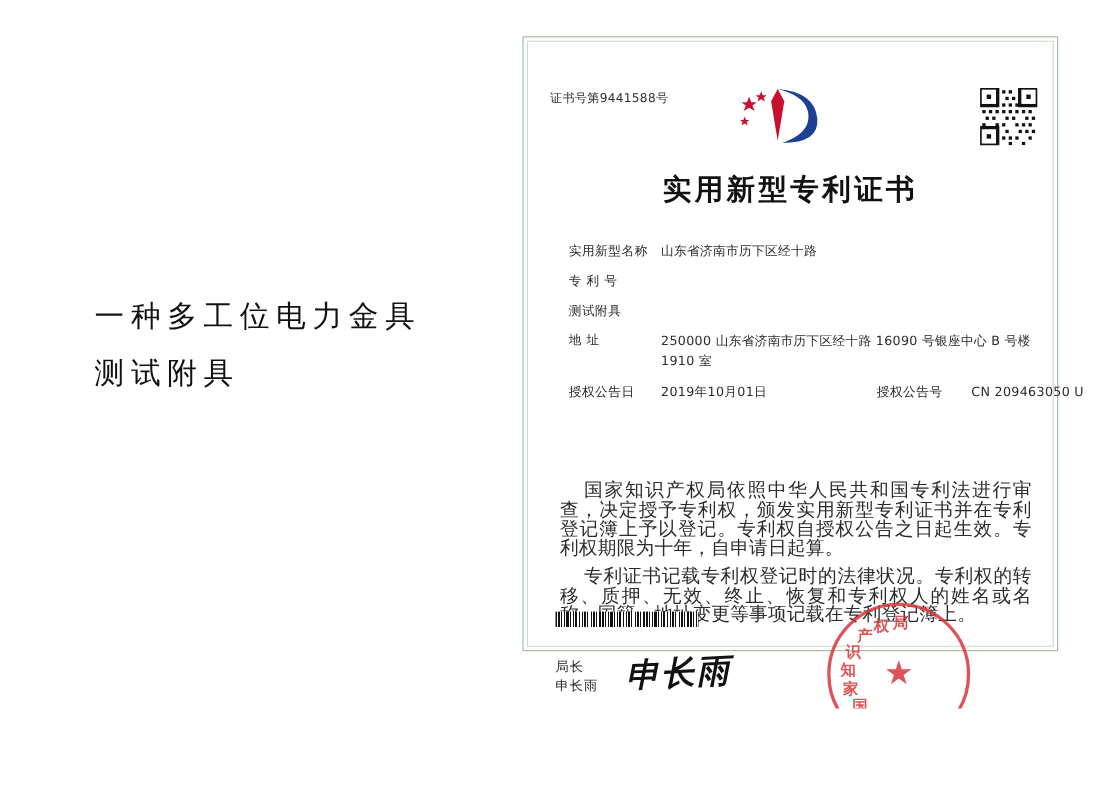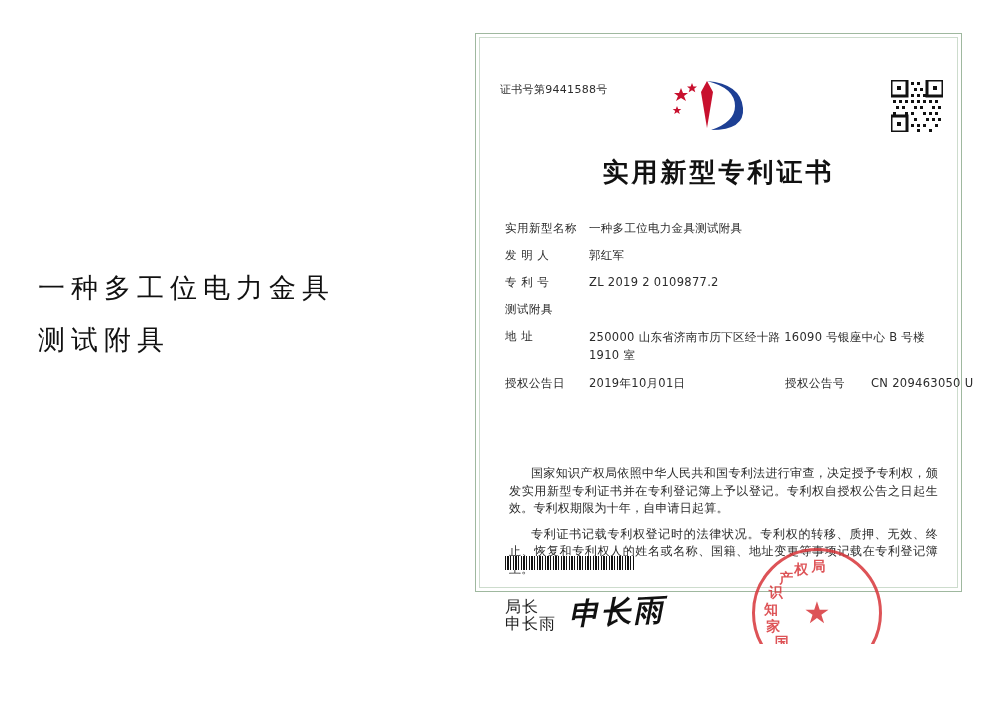--- a/index.html
+++ b/index.html
@@ -22,20 +22,21 @@
     top: 262px;
     width: 390px;
   }
   .left-caption .line {
     font-family: "DejaVu Sans", sans-serif;
     font-size: 27px;
     letter-spacing: 6px;
     color: #111111;
     line-height: 52px;
     white-space: nowrap;
+    margin-left: 48px;
   }
 
   
   .certificate {
     position: absolute;
     left: 437px;
     top: 0px;
     width: 563px;
     height: 644px;
     background: #ffffff;
@@ -114,20 +115,21 @@
     font-size: 11.5px;
     color: #2b2b2b;
     margin-bottom: 11px;
     line-height: 16px;
   }
   .field-label {
     width: 84px;
     flex: 0 0 84px;
     letter-spacing: 0.5px;
     white-space: nowrap;
+    margin-left: 12px;
   }
   .field-label.spread {
     display: flex;
     justify-content: space-between;
     padding-right: 14px;
     box-sizing: border-box;
   }
   .field-value {
     flex: 1 1 auto;
     letter-spacing: 0.3px;
@@ -149,27 +151,26 @@
   .field-value.addr {
     line-height: 18px;
   }
 
   
   .paragraphs {
     position: absolute;
     left: 72px;
     right: 62px;
     top: 437px;
-    font-family: Liberation Mono, monospace;
-    font-size: 12px;
+    font-family: Liberation Serif, serif;
+    font-size: 17px;
     color: #2b2b2b;
     line-height: 17.5px;
     letter-spacing: 0.2px;
     text-align: justify;
-    margin-top: 29px;
   }
   .paragraphs p {
     margin: 0 0 8px 0;
     text-indent: 22px;
   }
 
   
   .barcode {
     position: absolute;
     left: 68px;
@@ -186,21 +187,21 @@
       #fff 6px, #fff 8px
     );
   }
 
   
   .director {
     position: absolute;
     left: 68px;
     top: 598px;
     font-family: "DejaVu Sans", sans-serif;
-    font-size: 16px;
+    font-size: 12px;
     color: #1f1f1f;
     line-height: 17px;
     letter-spacing: 1px;
   }
   .signature {
     position: absolute;
     left: 132px;
     top: 592px;
     font-family: "DejaVu Serif", serif;
     font-size: 30px;
@@ -357,29 +358,24 @@
           <rect x="38" y="49" width="3" height="3"></rect>
       </g>
     </svg>
   </div>
 
   <div class="cert-title">实用新型专利证书</div>
 
   <div class="fields">
     <div class="field-row">
       <div class="field-label">实用新型名称</div>
-      <div class="field-value">一种多工位电力金具测试附具</div>
-    </div>
-    <div class="field-row">
-      <div class="field-label spread">发 明 人</div>
-      <div class="field-value">郭红军</div>
+      <div class="field-value">山东省济南市历下区经十路</div>
     </div>
     <div class="field-row">
       <div class="field-label spread">专 利 号</div>
-      <div class="field-value">ZL 2019 2 0109877.2</div>
     </div>
     <div class="field-row">
       <div class="field-label">测试附具</div>
     </div>
     <div class="field-row">
       <div class="field-label spread">地 址</div>
       <div class="field-value addr">250000 山东省济南市历下区经十路 16090 号银座中心 B 号楼 1910 室</div>
     </div>
     <div class="field-row two">
       <div class="field-label">授权公告日</div>

